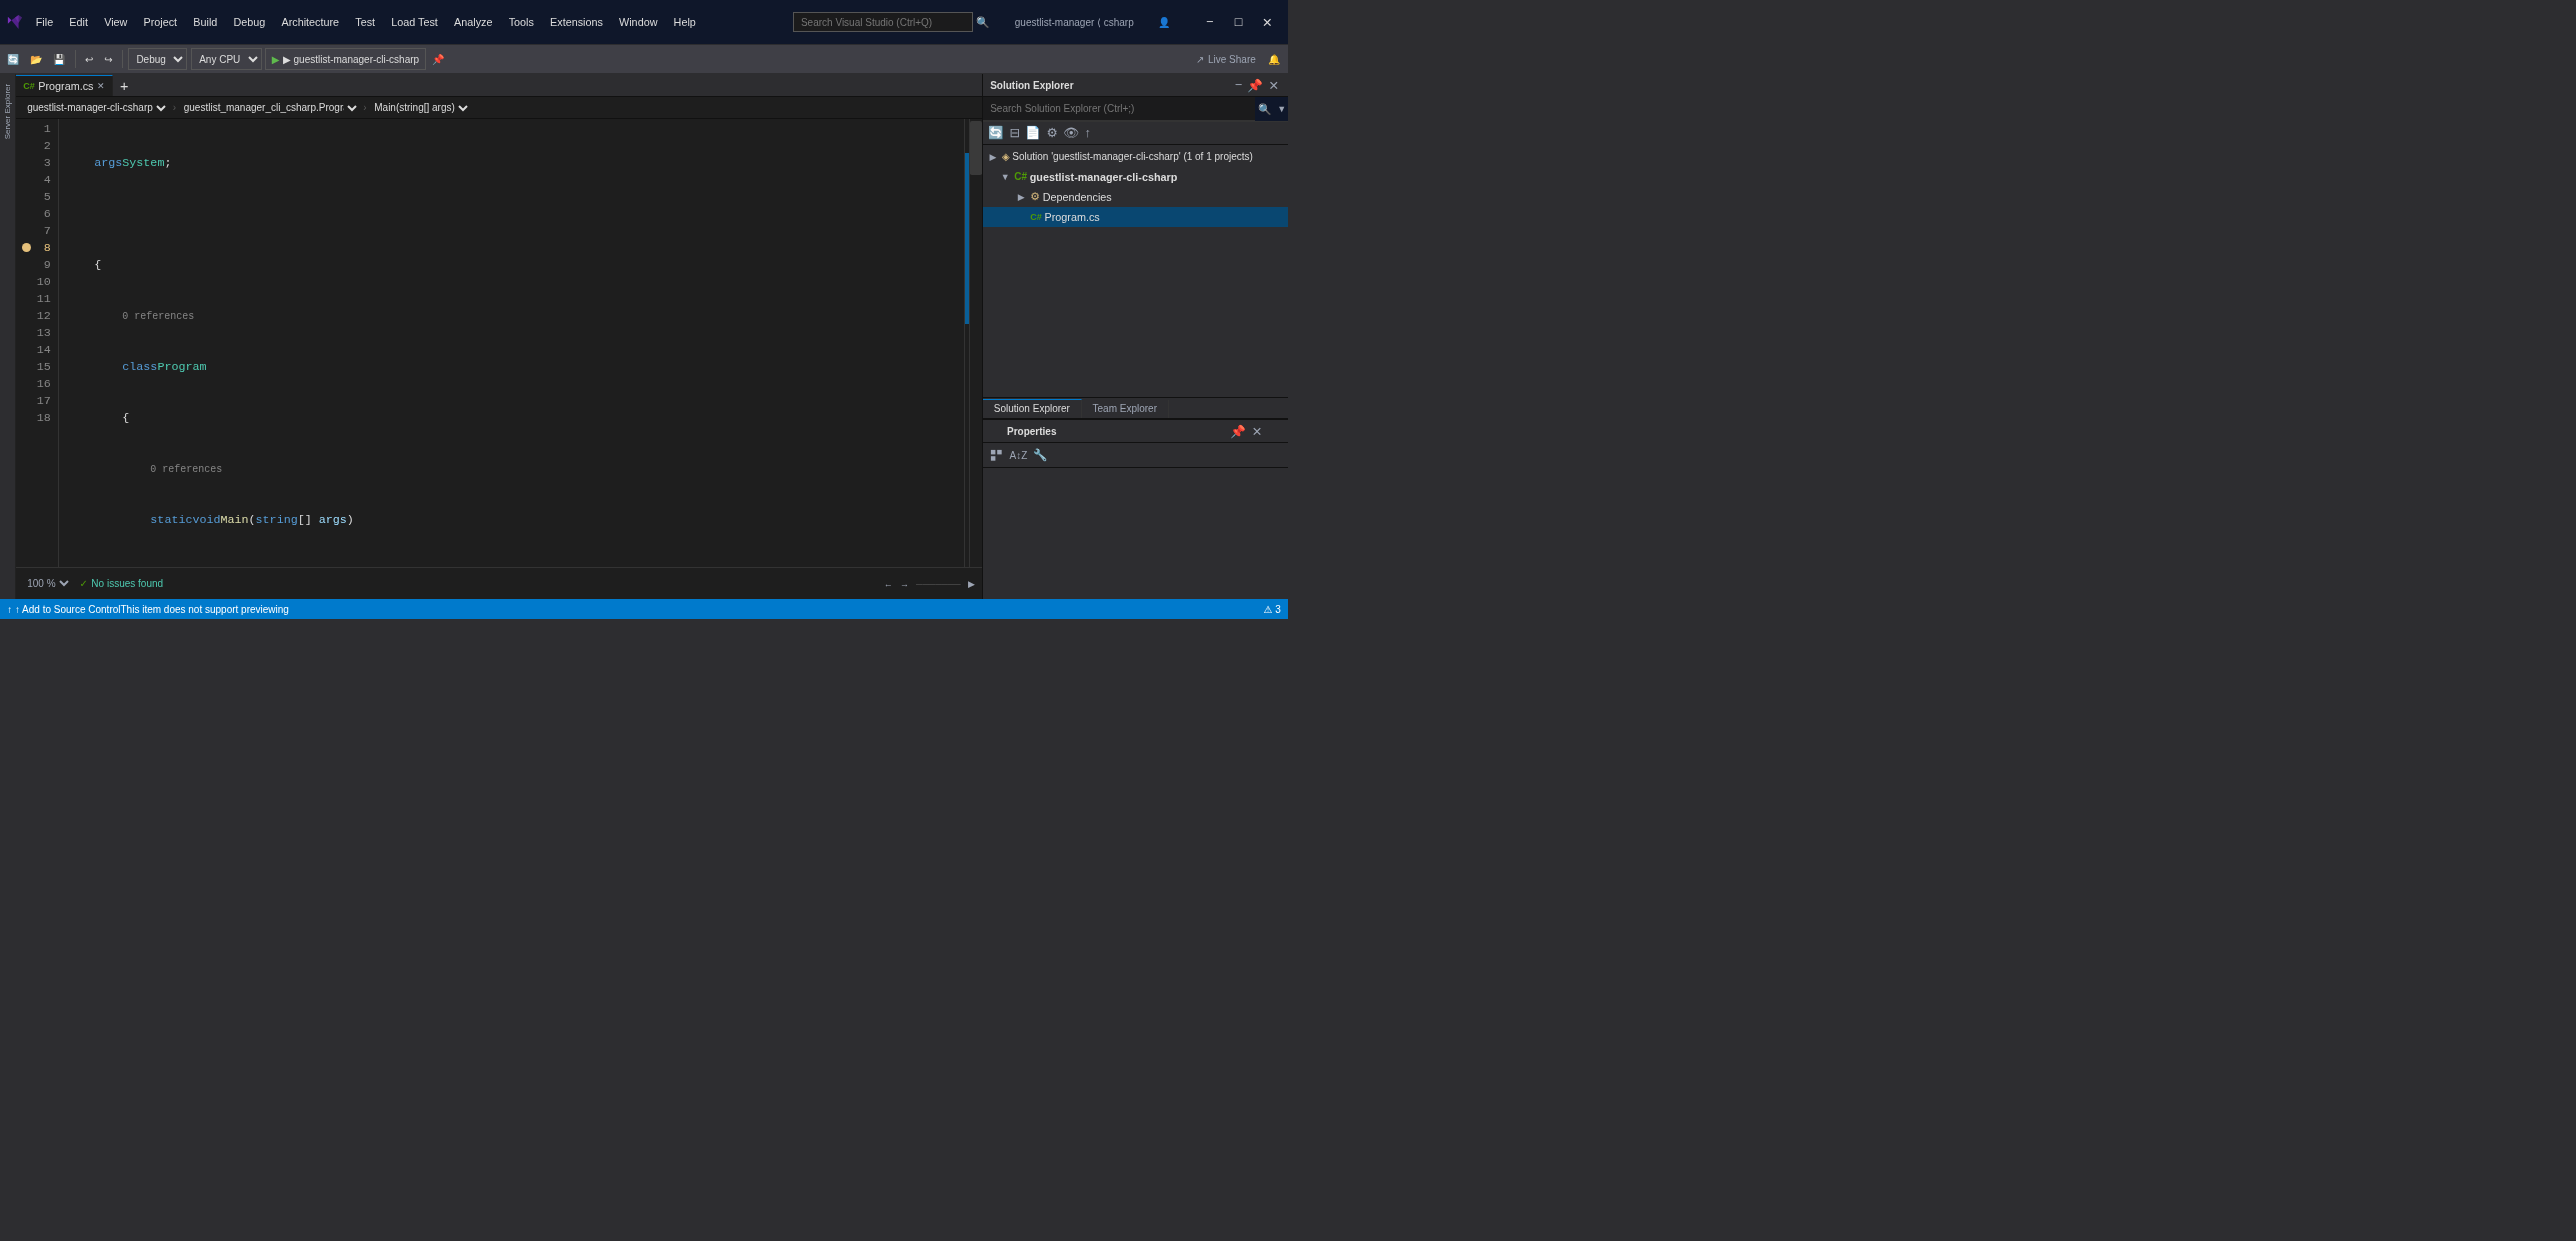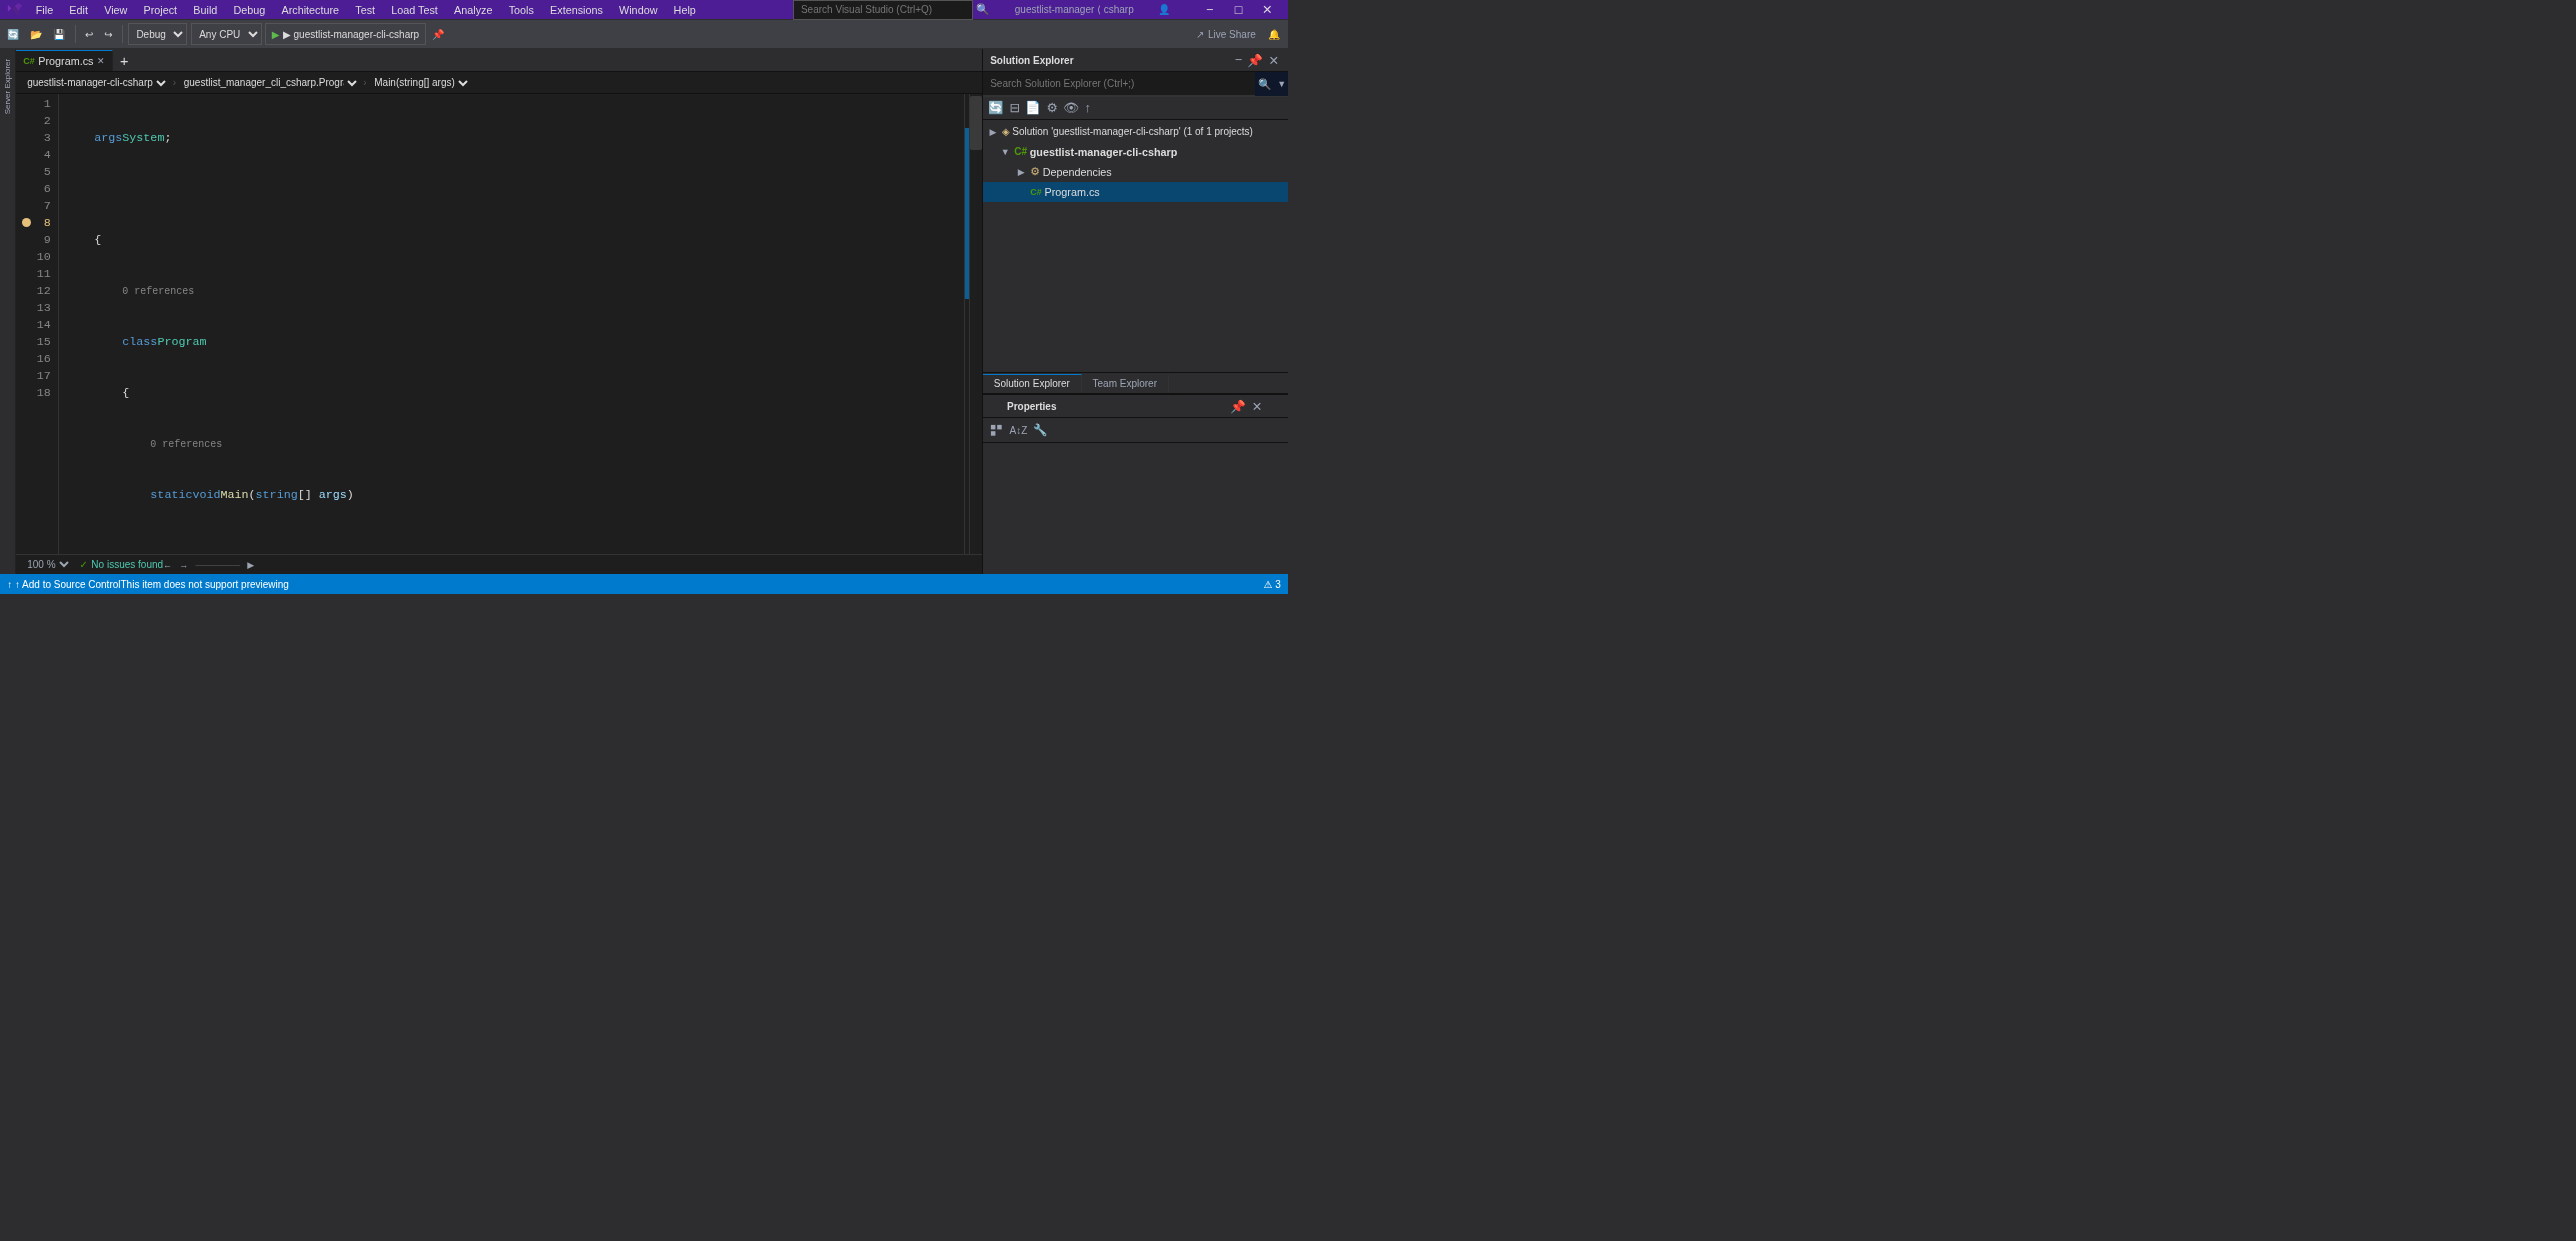--- a/index.html
+++ b/index.html
@@ -1,21 +1,21 @@
 <!DOCTYPE html>
 <html style="font-size:14.4px"><head>
   <meta charset="utf-8">
   <style>
     * { margin: 0; padding: 0; box-sizing: border-box; }
     body { font-family: 'Segoe UI', sans-serif; background: #2d2d30; color: #dcdcdc; font-size: 10.8px; overflow: hidden; width: 1288px; height: 621px; transform-origin: top left; }
     
     
     .title-bar {
-      background: #4c1d95;
-      height: 20px;
+      background: #0f172a;
+      height: 45px;
       display: flex;
       align-items: center;
       justify-content: space-between;
       padding: 0 7.2px;
       border-bottom: 0.9px solid #2d2d30;
     }
     .title-bar-left { display: flex; align-items: center; gap: 5.4px; }
     .vs-logo { width: 16px; height: 16px; }
     .title-bar-menu { display: flex; gap: 1.8px; }
     .menu-item { padding: 1.8px 7.2px; font-size: 10.8px; color: #dcdcdc; cursor: pointer; }
@@ -345,26 +345,26 @@
       padding: 0 7.2px;
       font-size: 10px;
       color: #fff;
     }
     .status-left { display: flex; align-items: center; gap: 7.2px; }
     .status-right { display: flex; align-items: center; gap: 7.2px; }
     .status-item { display: flex; align-items: center; gap: 2.7px; cursor: pointer; }
 
     
     .bottom-bar {
-      height: 20px;
+      height: 32px;
       background: #1e1e1e;
       border-top: 0.9px solid #333;
       display: flex;
       align-items: center;
-      justify-content: flex-start;
+      justify-content: space-between;
       padding: 0 7.2px;
       font-size: 10px;
       color: #9da5b4;
     }
     .bottom-left { display: flex; align-items: center; gap: 7.2px; }
     .bottom-right { display: flex; align-items: center; gap: 7.2px; }
     .zoom-select {
       background: #1e1e1e;
       border: none;
       color: #9da5b4;

